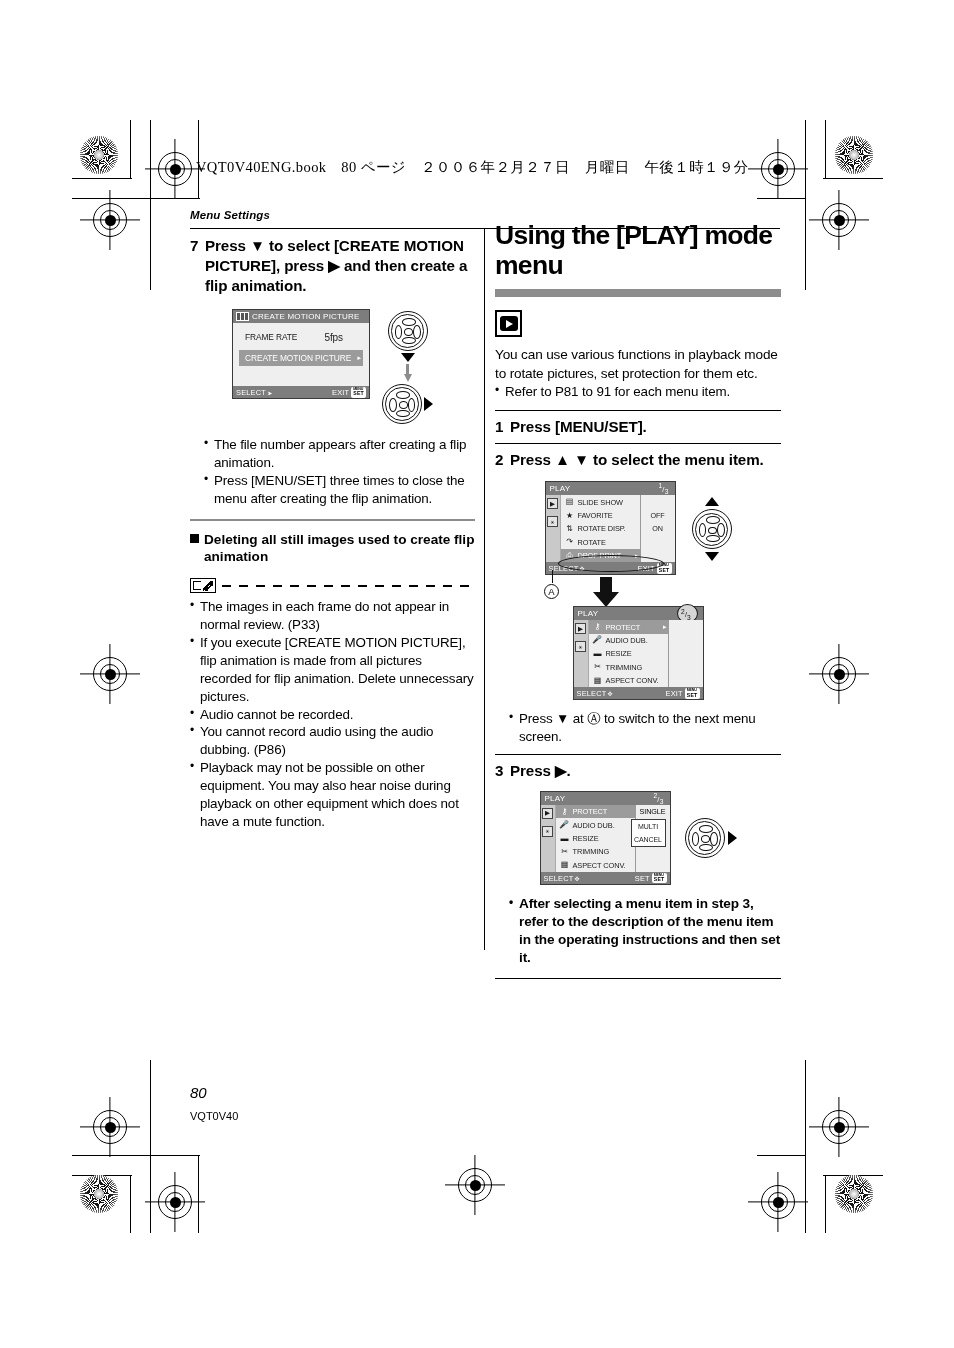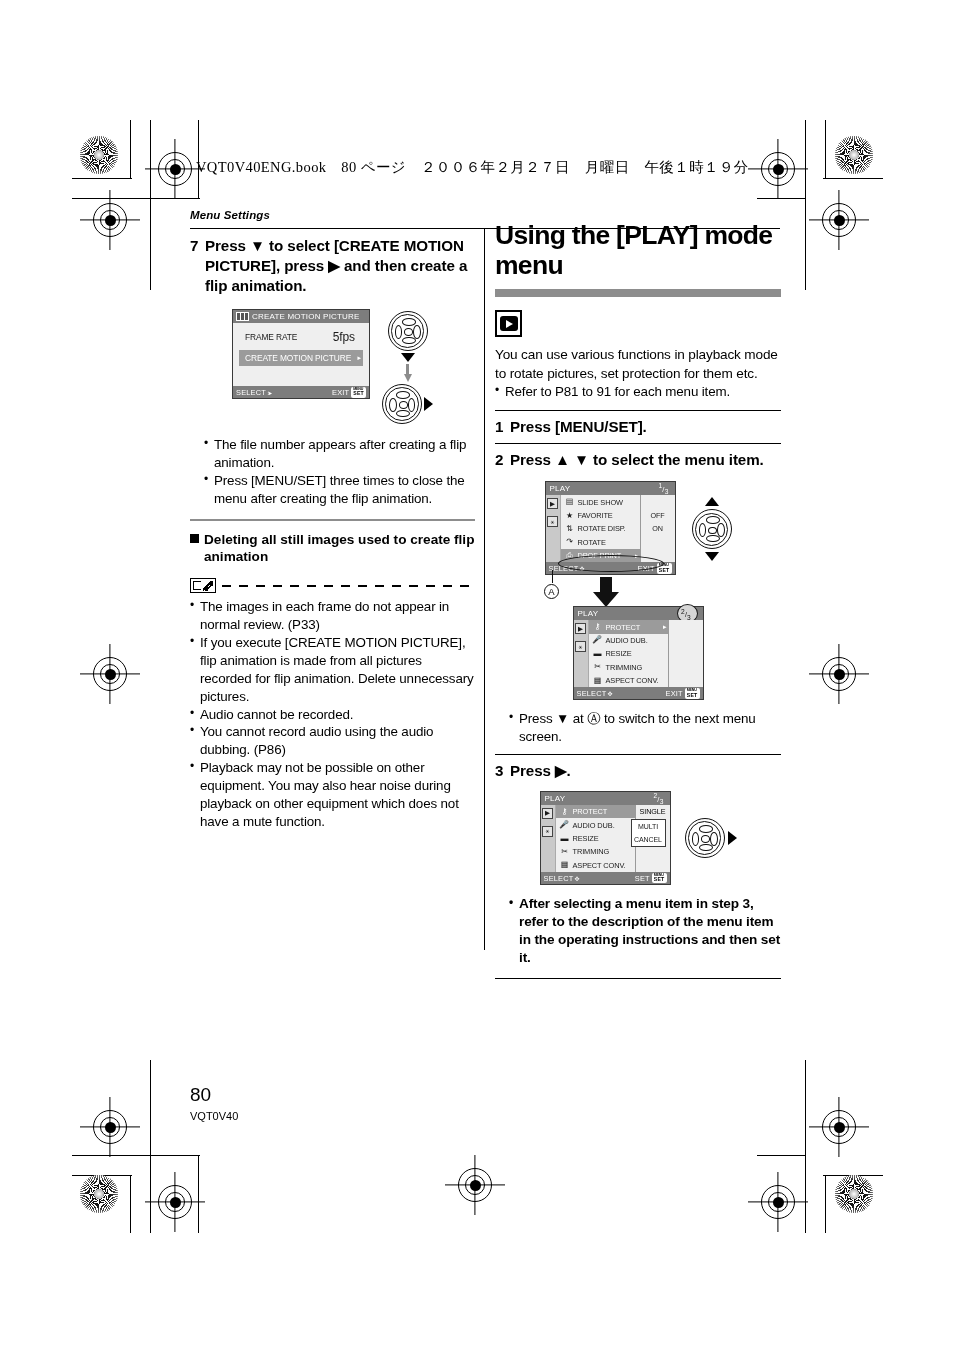--- a/index.html
+++ b/index.html
@@ -408,21 +408,21 @@
     border-radius: 50%;
     box-sizing: border-box;
     display: flex; align-items: center; justify-content: center;
     font-size: 9.5px;
     background: #fff;
   }
 
   
   .folio-num {
     position: absolute; left: 190px; top: 1084px;
-    font-size: 19px; font-weight: normal;
+    font-size: 15px; font-weight: normal; font-style: italic;
   }
   .folio-code {
     position: absolute; left: 190px; top: 1110px;
     font-size: 11px;
   }
 </style>
 </head>
 <body>
 
 <div>
@@ -522,21 +522,21 @@
             <span style="position:absolute;left:5px;top:1px;width:3px;height:7px;background:#555;"></span>
             <span style="position:absolute;left:9px;top:1px;width:3px;height:7px;background:#555;"></span>
           </span>
           <span>CREATE MOTION PICTURE</span>
         </span>
       </div>
       <div class="lcd-body">
         <div class="lcd-rows" style="padding:6px 0 20px 0;">
           <div class="lcd-row" style="height:16px;padding-left:10px;">
             <span class="lbl" style="font-size:8.4px;">FRAME RATE</span>
-            <span style="font-size:12px;padding-right:14px;">5fps</span>
+            <span style="font-size:10px;padding-right:26px;">5fps</span>
           </div>
           <div class="lcd-row sel" style="height:16px;margin:5px 6px 0 6px;padding-left:4px;">
             <span class="lbl" style="font-size:8.4px;color:#fff;">CREATE MOTION PICTURE</span>
             <span class="arrow-r" style="color:#fff;">▸</span>
           </div>
         </div>
       </div>
       <div class="lcd-foot">
         <span style="display:flex;align-items:center;gap:1px;">
           <span>SELECT</span>

